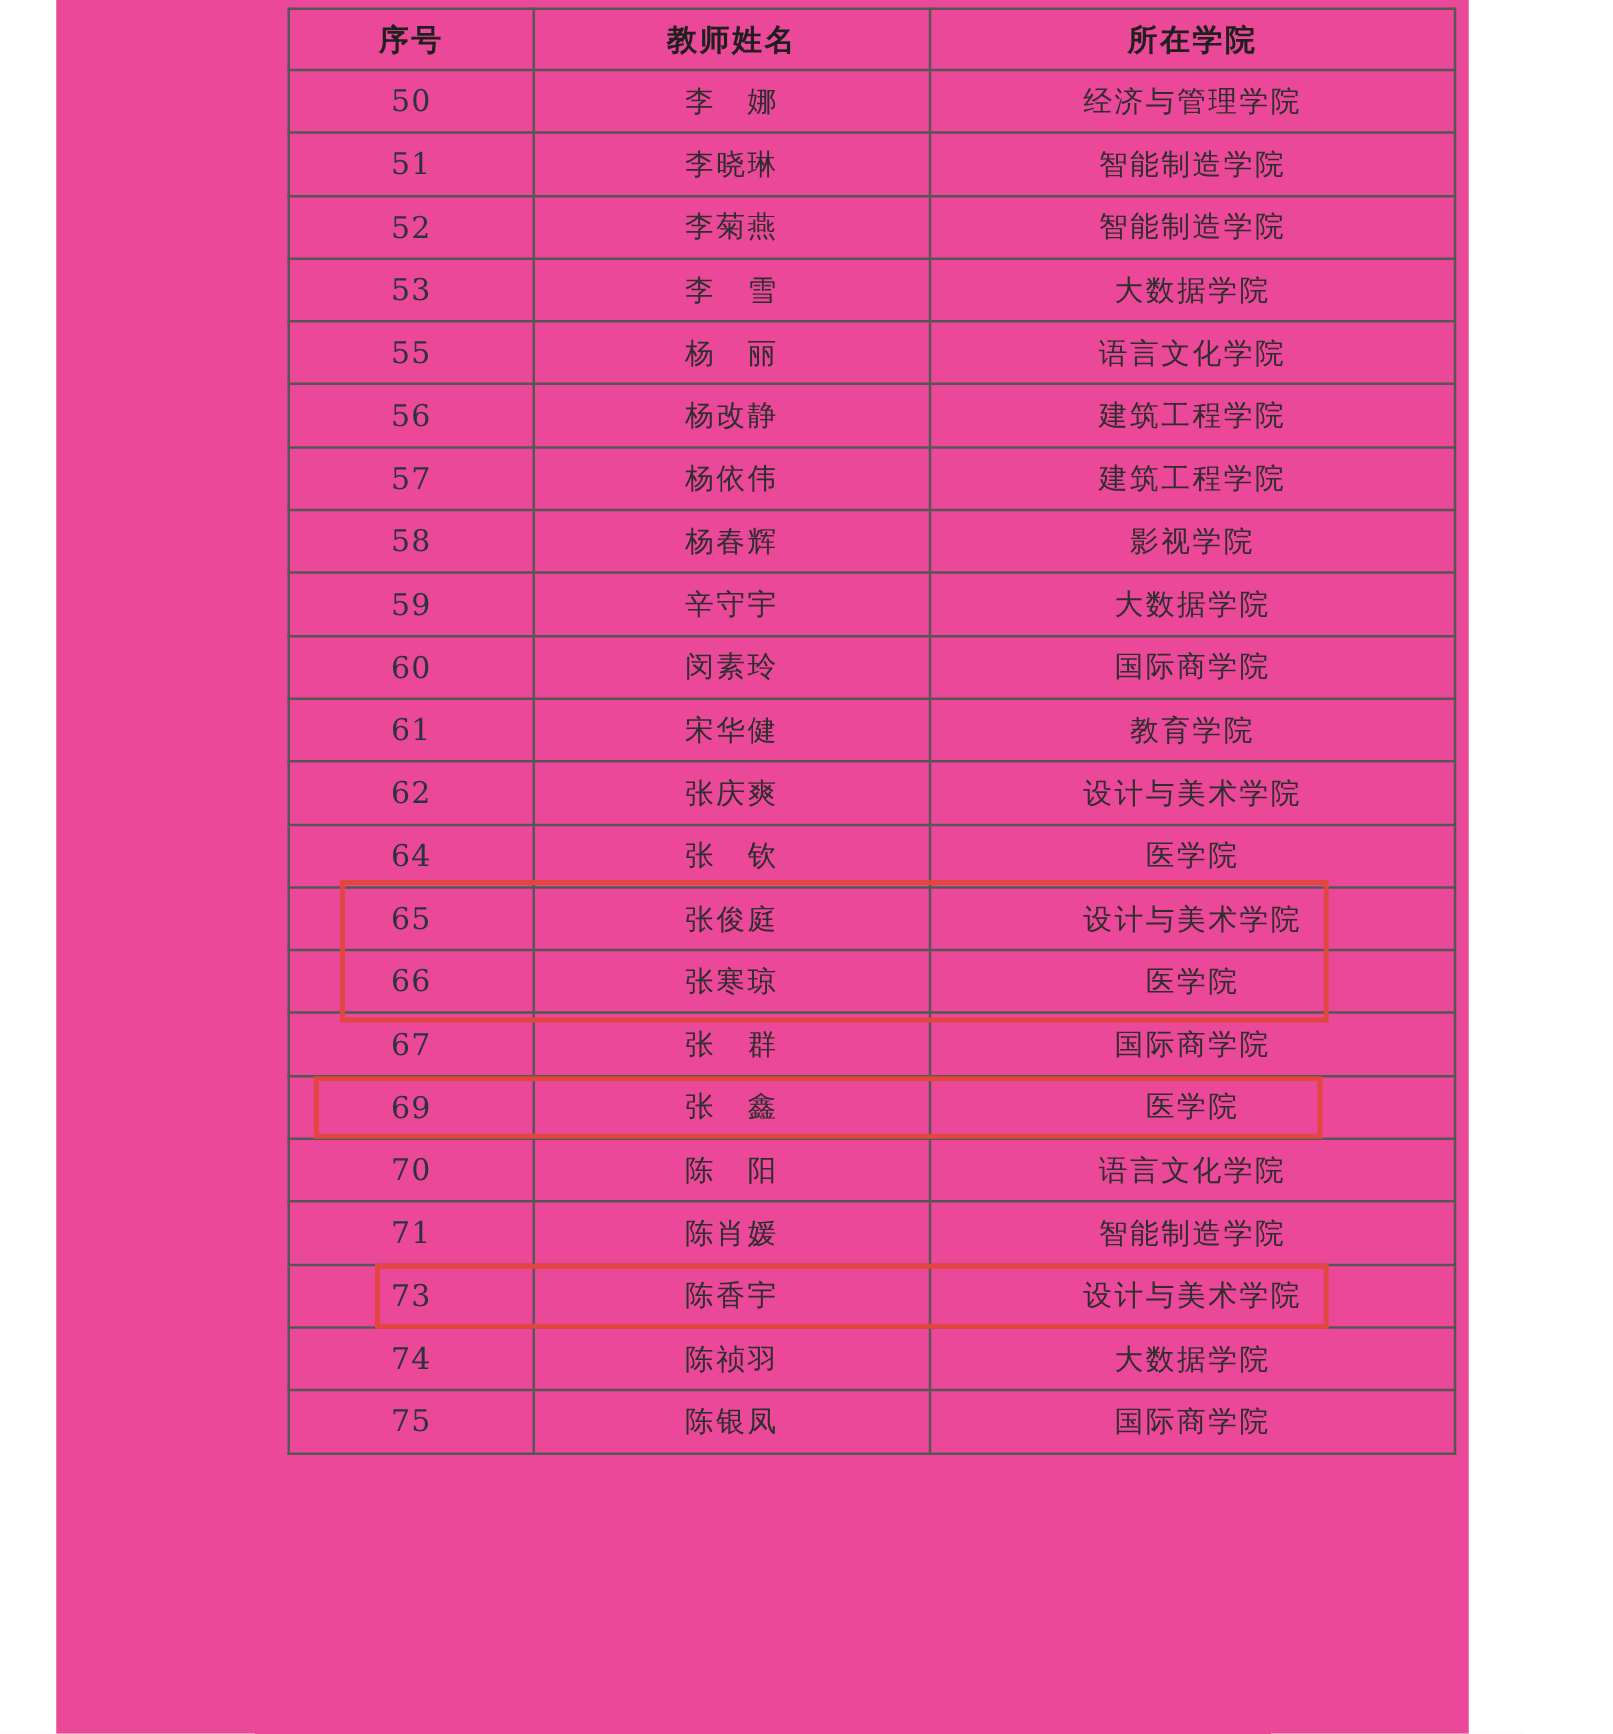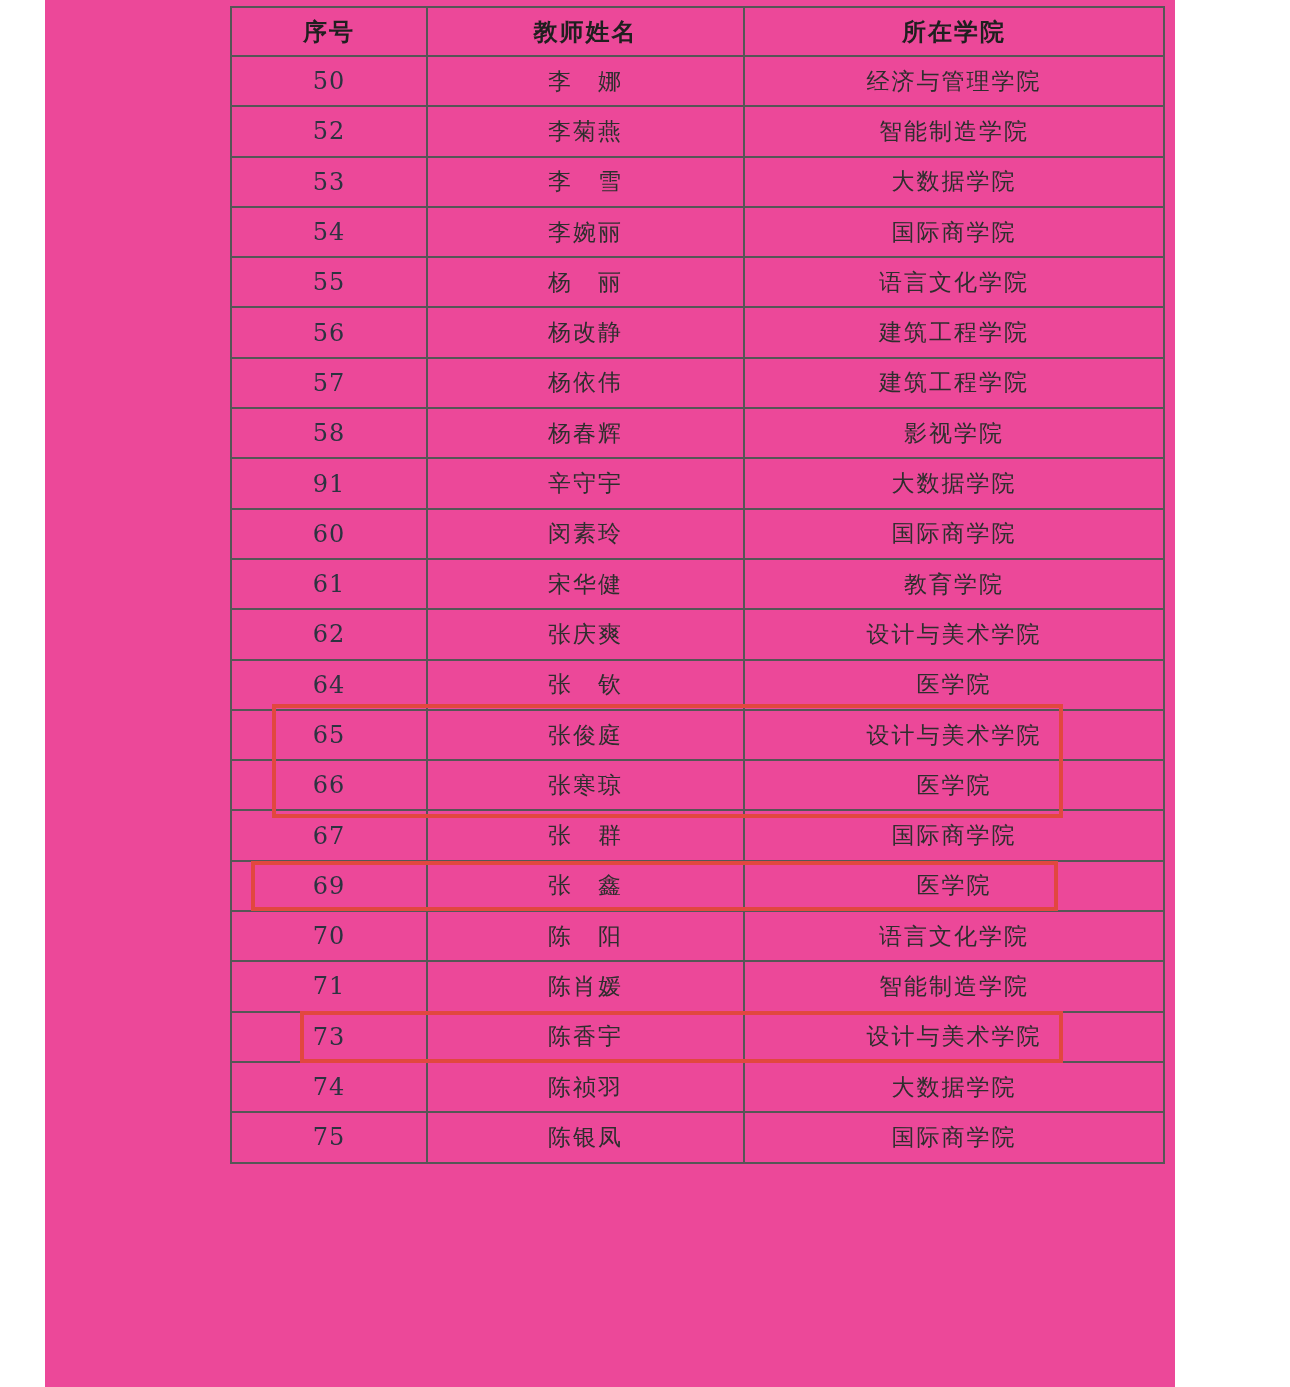--- a/index.html
+++ b/index.html
@@ -85,56 +85,56 @@
         <th>所在学院</th>
       </tr>
     </thead>
     <tbody>
         <tr>
       <td class="num-cell">50</td>
       <td class="cn-cell">李　娜</td>
       <td class="cn-cell">经济与管理学院</td>
     </tr>
         <tr>
+      <td class="num-cell">51</td>
+      <td class="cn-cell">李晓琳</td>
+      <td class="cn-cell">智能制造学院</td>
+    </tr>
+        <tr>
       <td class="num-cell">52</td>
       <td class="cn-cell">李菊燕</td>
       <td class="cn-cell">智能制造学院</td>
     </tr>
         <tr>
       <td class="num-cell">53</td>
       <td class="cn-cell">李　雪</td>
       <td class="cn-cell">大数据学院</td>
     </tr>
         <tr>
-      <td class="num-cell">54</td>
-      <td class="cn-cell">李婉丽</td>
-      <td class="cn-cell">国际商学院</td>
-    </tr>
-        <tr>
       <td class="num-cell">55</td>
       <td class="cn-cell">杨　丽</td>
       <td class="cn-cell">语言文化学院</td>
     </tr>
         <tr>
       <td class="num-cell">56</td>
       <td class="cn-cell">杨改静</td>
       <td class="cn-cell">建筑工程学院</td>
     </tr>
         <tr>
       <td class="num-cell">57</td>
       <td class="cn-cell">杨依伟</td>
       <td class="cn-cell">建筑工程学院</td>
     </tr>
         <tr>
       <td class="num-cell">58</td>
       <td class="cn-cell">杨春辉</td>
       <td class="cn-cell">影视学院</td>
     </tr>
         <tr>
-      <td class="num-cell">91</td>
+      <td class="num-cell">59</td>
       <td class="cn-cell">辛守宇</td>
       <td class="cn-cell">大数据学院</td>
     </tr>
         <tr>
       <td class="num-cell">60</td>
       <td class="cn-cell">闵素玲</td>
       <td class="cn-cell">国际商学院</td>
     </tr>
         <tr>
       <td class="num-cell">61</td>

